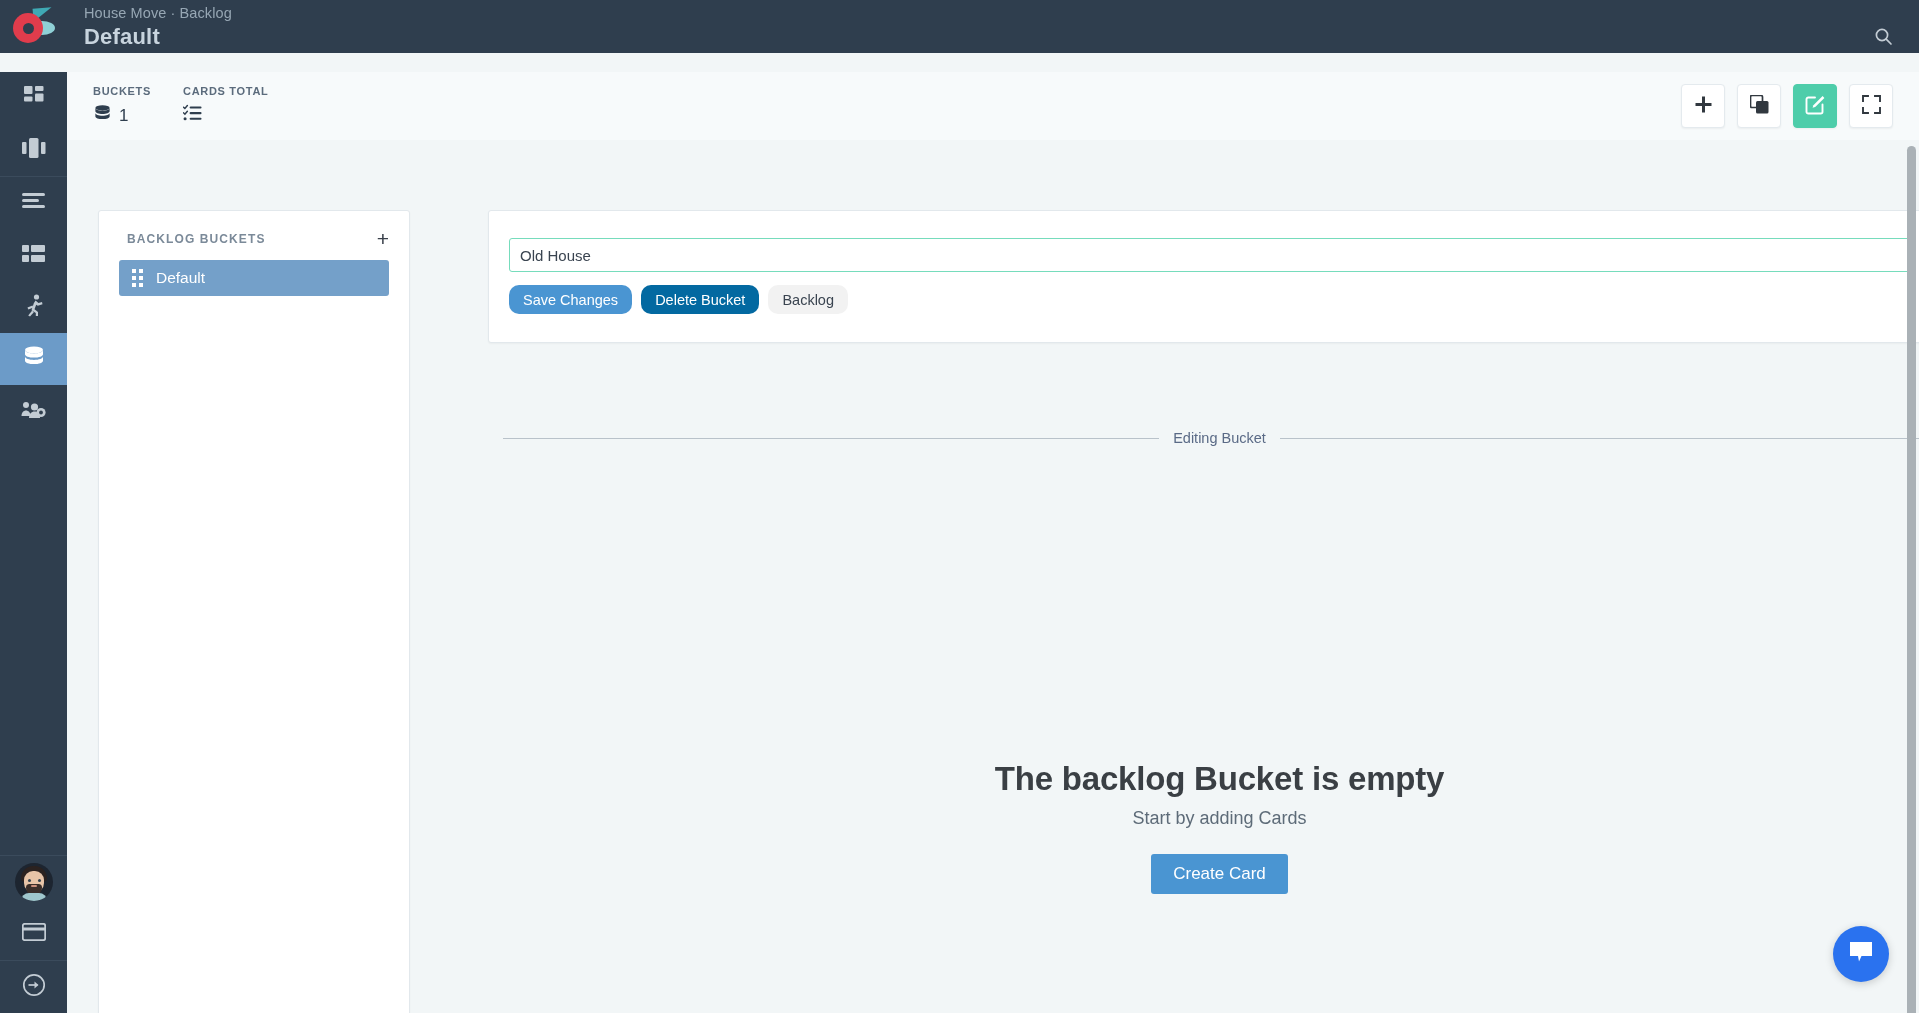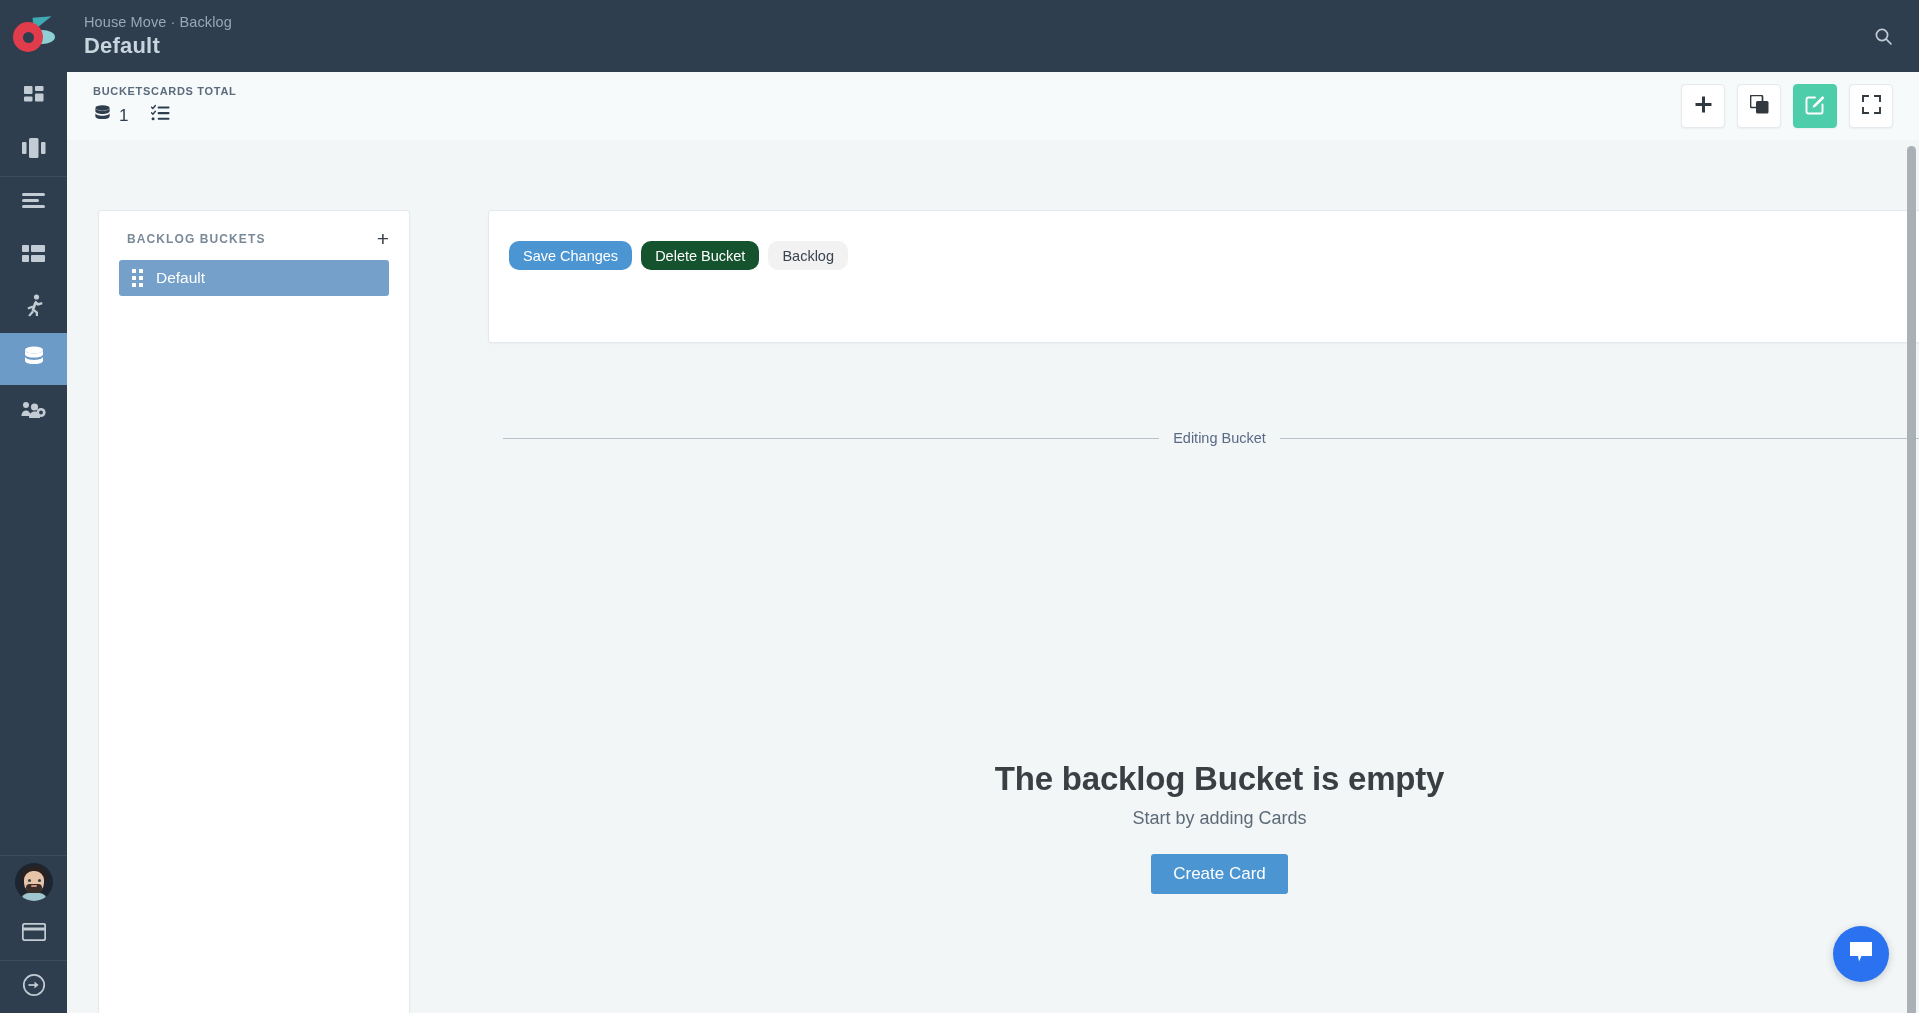--- a/index.html
+++ b/index.html
@@ -7,21 +7,21 @@
     width: 1919px;
     height: 1013px;
     overflow: hidden;
     font-family: "Liberation Sans", sans-serif;
     background: #f2f6f7;
   }
 
   
   .topbar {
     position: absolute; top: 0; left: 0;
-    width: 1919px; height: 72px;
+    width: 1919px; height: 53px;
     background: #2f3e4e;
     display: flex; align-items: center;
   }
   .logo-wrap {
     width: 67px; height: 72px;
     display: flex; align-items: center; justify-content: center;
   }
   .logo { position: relative; width: 42px; height: 38px; }
   .logo-ring {
     position: absolute; left: 0; top: 5px;
@@ -156,21 +156,21 @@
     font-family: "Liberation Sans", sans-serif;
     outline: none; background: #ffffff;
   }
   .btn-row { display: flex; gap: 9px; margin-top: 13px; }
   .btn {
     height: 29px; border: none; border-radius: 10px; cursor: pointer;
     font-size: 14.5px; padding: 0 14px;
     font-family: "Liberation Sans", sans-serif;
   }
   .btn-primary { background: #4a95d2; color: #ffffff; }
-  .btn-danger { background: #14532d; color: #ffffff; }
+  .btn-danger { background: #0369a1; color: #ffffff; }
   .btn-plain { background: #f2f2f2; color: #3a4450; }
 
   .divider-row {
     position: absolute; left: 436px; top: 290px;
     width: 1433px; display: flex; align-items: center; gap: 14px;
   }
   .divider-line { flex: 1; height: 1px; background: #b9c2ca; }
   .divider-text { font-size: 14.5px; color: #5a6a86; white-space: nowrap; }
 
   .empty-state {
@@ -340,21 +340,21 @@
           <svg width="19" height="19" viewBox="0 0 24 24">
             <ellipse cx="12" cy="5" rx="9" ry="3.4" fill="#2f3e4e"></ellipse>
             <path d="M3 5 v4.2 c0 1.9 4 3.4 9 3.4 s9 -1.5 9 -3.4 V5 c0 1.9 -4 3.4 -9 3.4 S3 6.9 3 5 z" fill="#2f3e4e"></path>
             <path d="M3 11.5 v4.2 c0 1.9 4 3.4 9 3.4 s9 -1.5 9 -3.4 V11.5 c0 1.9 -4 3.4 -9 3.4 s-9 -1.5 -9 -3.4 z" fill="#2f3e4e"></path>
           </svg>
         </span>
         <span class="stat-value">1</span>
       </div>
     </div>
 
-    <div class="stat" style="left:84px;">
+    <div class="stat" style="left:116px;">
       <div class="stat-label">CARDS TOTAL</div>
       <div class="stat-row">
         <span>
           <svg width="19" height="19" viewBox="0 0 20 20">
             <path d="M0.5 3.3 L2 4.8 L4.6 1.6" fill="none" stroke="#2f3e4e" stroke-width="1.5" stroke-linecap="round"></path>
             <rect x="7" y="2.5" width="12.5" height="2.2" rx="1" fill="#2f3e4e"></rect>
             <path d="M0.5 9.3 L2 10.8 L4.6 7.6" fill="none" stroke="#2f3e4e" stroke-width="1.5" stroke-linecap="round"></path>
             <rect x="7" y="8.5" width="12.5" height="2.2" rx="1" fill="#2f3e4e"></rect>
             <circle cx="2.2" cy="15.5" r="1.6" fill="#2f3e4e"></circle>
             <rect x="7" y="14.4" width="12.5" height="2.2" rx="1" fill="#2f3e4e"></rect>
@@ -413,20 +413,21 @@
             <i></i>
             <i></i>
             <i></i>
             <i></i>
         </span>
         <span class="bucket-name">Default</span>
       </div>
     </div>
 
     <div class="editor-card">
+      <input class="name-input" type="text" value="Old House" style="">
       <div class="btn-row">
         <button class="btn btn-primary">Save Changes</button>
         <button class="btn btn-danger">Delete Bucket</button>
         <button class="btn btn-plain">Backlog</button>
       </div>
     </div>
 
     <div class="divider-row">
       <span class="divider-line"></span>
       <span class="divider-text">Editing Bucket</span>

